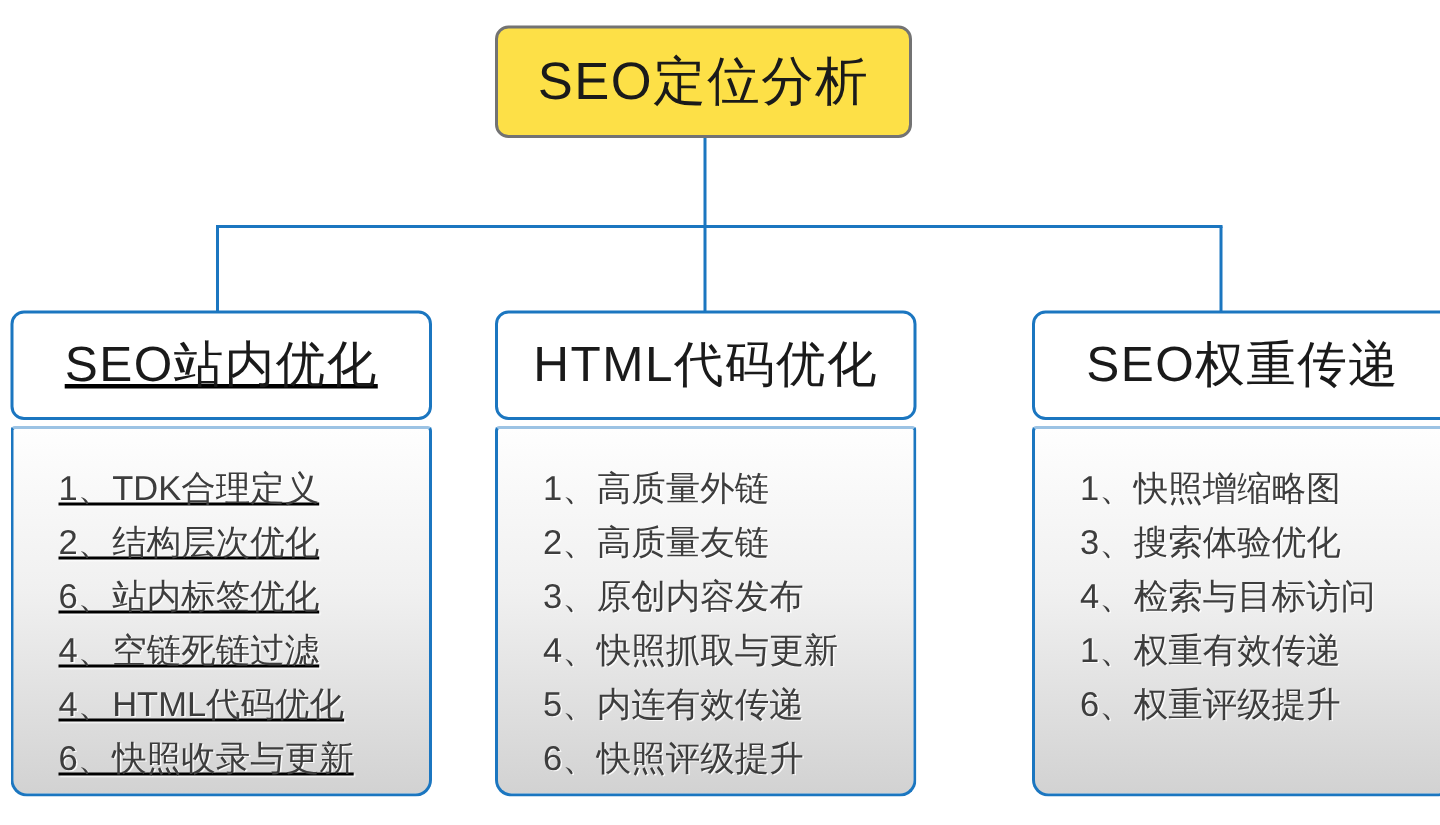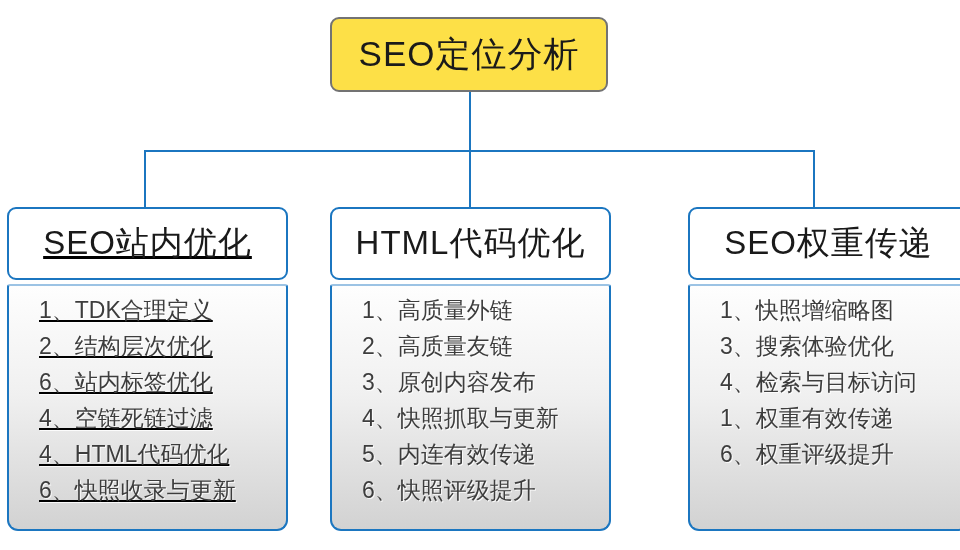--- a/index.html
+++ b/index.html
@@ -66,21 +66,21 @@
   }
 
   .col-list {
     margin-top: 4px;
     height: 247px;
     background: linear-gradient(180deg, #fefefe 0%, #f0f0f0 45%, #d2d2d2 100%);
     border: 2px solid #1b76c0;
     border-top: 2px solid #9cc3e4;
     border-radius: 3px 3px 11px 11px;
     box-sizing: border-box;
-    padding: 6px 10px 0 30px;
+    padding: 21px 10px 0 30px;
   }
   .list-item {
     font-size: 23px;
     line-height: 36px;
     color: #3d3d3d;
     text-shadow: 1px 1px 0 rgba(255,255,255,0.85);
     white-space: nowrap;
   }
 </style>
 </head>

